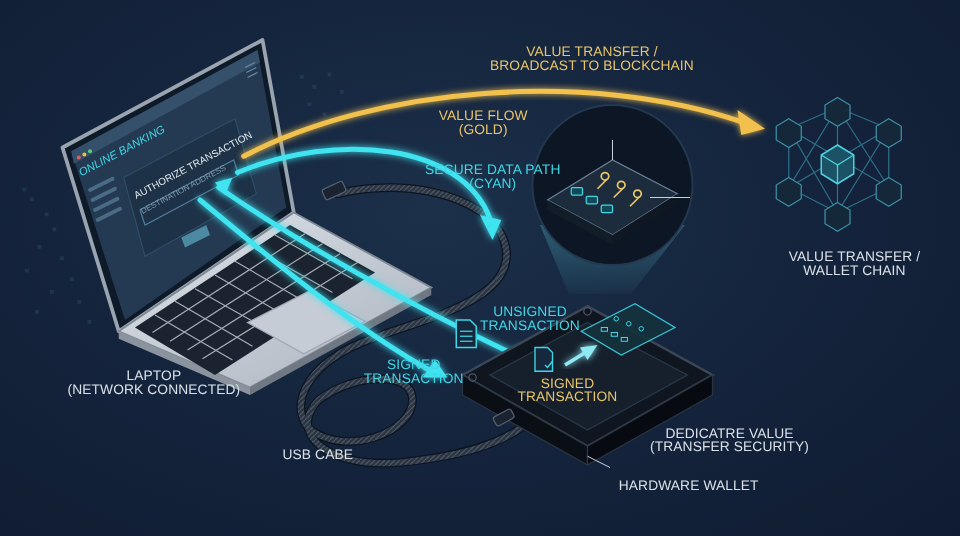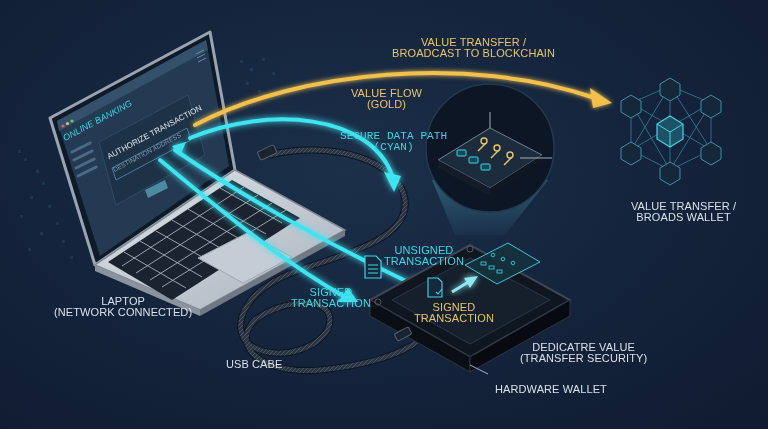--- a/index.html
+++ b/index.html
@@ -235,27 +235,27 @@
 <div class="screen-text" style="left:115px; top:166px; font-size:6.5px; color:#7f98ad; transform:rotate(-28deg);">DESTINATION ADDRESS</div>
 
 <div class="lbl g" style="left:392px; top:37px;">
   <div>VALUE TRANSFER /</div>
   <div>BROADCAST TO BLOCKCHAIN</div>
 </div>
 <div class="lbl g" style="left:351px; top:88px;">
   <div>VALUE FLOW</div>
   <div>(GOLD)</div>
 </div>
-<div class="lbl c" style="left:340px; top:131px;font-family:Liberation Mono, monospace;">
+<div class="lbl c" style="left:340px; top:131px;">
   <div>SECURE DATA PATH</div>
   <div>(CYAN)</div>
 </div>
 <div class="lbl w" style="left:631px; top:201px;">
   <div>VALUE TRANSFER /</div>
-  <div>BROADS WALLET</div>
+  <div>WALLET CHAIN</div>
 </div>
 <div class="lbl c" style="left:384px; top:245px;">
   <div>UNSIGNED</div>
   <div>TRANSACTION</div>
 </div>
 <div class="lbl c" style="left:291px; top:287px;">
   <div>SIGNED</div>
   <div>TRANSACTION</div>
 </div>
 <div class="lbl g" style="left:414px; top:302px;">

